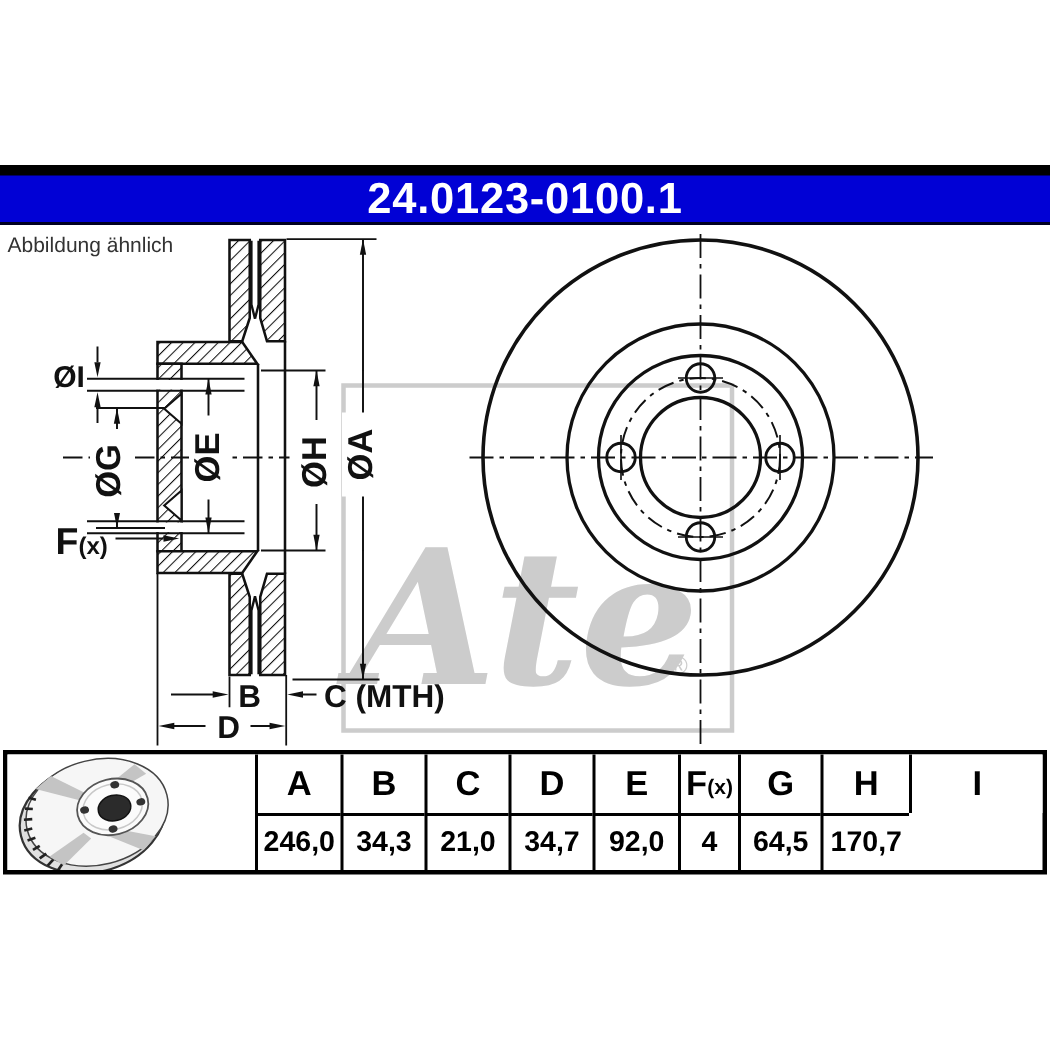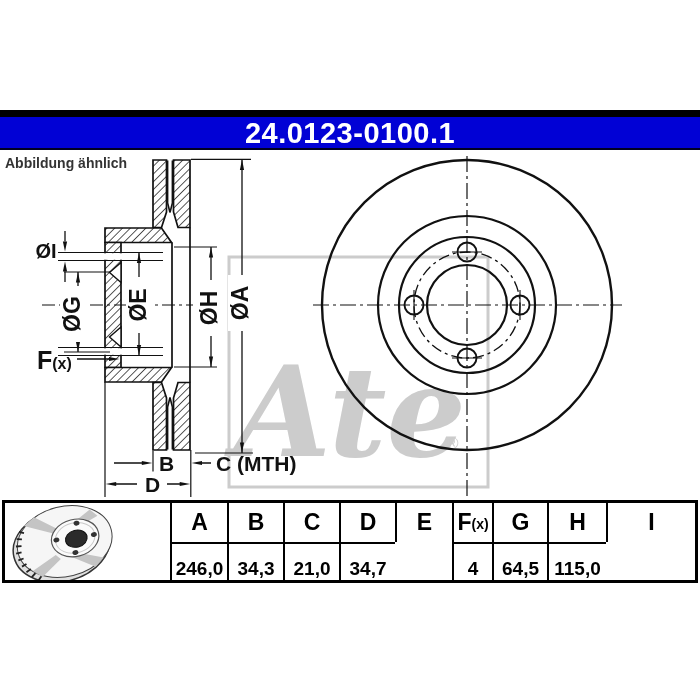--- a/index.html
+++ b/index.html
@@ -13,39 +13,39 @@
     background:#0101d5;border-top:7px solid #000;border-bottom:2px solid #000022;
     box-sizing:border-box;
     display:flex;align-items:flex-end;justify-content:center;gap:45px;
   }
   .header-bar span{
     color:#fff;font-size:29px;font-weight:bold;letter-spacing:.5px;line-height:1;
   }
   
   .note{
     position:absolute;left:5px;top:155px;
-    font-size:14px;font-weight:bold;color:#333;line-height:17px;
+    font-size:14px;font-weight:normal;color:#333;line-height:17px;
   }
   
   .drawing-svg{position:absolute;left:0;top:0;}
   
   .spec-table{
     position:absolute;left:2px;top:500px;width:696px;height:83px;
     border:3px solid #000;box-sizing:border-box;background:#fff;
     display:grid;
     grid-template-columns:165px 57px 56px 56px 56px 57px 40px 55px 59px 1fr;
     grid-template-rows:39px 1fr;
   }
   .spec-table .cell{
     display:flex;align-items:center;justify-content:center;
     border-left:2.5px solid #000;box-sizing:border-box;background:#fff;
   }
   .spec-table .head{font-size:23px;font-weight:bold;color:#000;}
   .spec-table .head .sub{font-size:14px;font-weight:bold;margin-top:3px;}
-  .spec-table .val{font-size:19px;font-weight:bold;color:#000;border-top:2.5px solid #000;align-items:flex-end;}
+  .spec-table .val{font-size:19px;font-weight:bold;color:#000;border-top:2.5px solid #000;}
   .spec-table .photo-cell{
     grid-row:1/3;grid-column:1;border-left:none;background:#fff;
     display:flex;align-items:center;justify-content:center;
   }
 </style>
 </head>
 <body>
 
 <div class="header-bar">
   <span>24.0123-0100.1</span>
@@ -234,22 +234,25 @@
     </div>
   <div class="cell val" style="grid-column:3">
       <span>34,3</span>
     </div>
   <div class="cell val" style="grid-column:4">
       <span>21,0</span>
     </div>
   <div class="cell val" style="grid-column:5">
       <span>34,7</span>
     </div>
+  <div class="cell val" style="grid-column:6">
+      <span>92,0</span>
+    </div>
   <div class="cell val" style="grid-column:7">
       <span>4</span>
     </div>
   <div class="cell val" style="grid-column:8">
       <span>64,5</span>
     </div>
   <div class="cell val" style="grid-column:9">
-      <span>115,0</span>
+      <span>170,7</span>
     </div>
 </div>
 
 </body></html>

